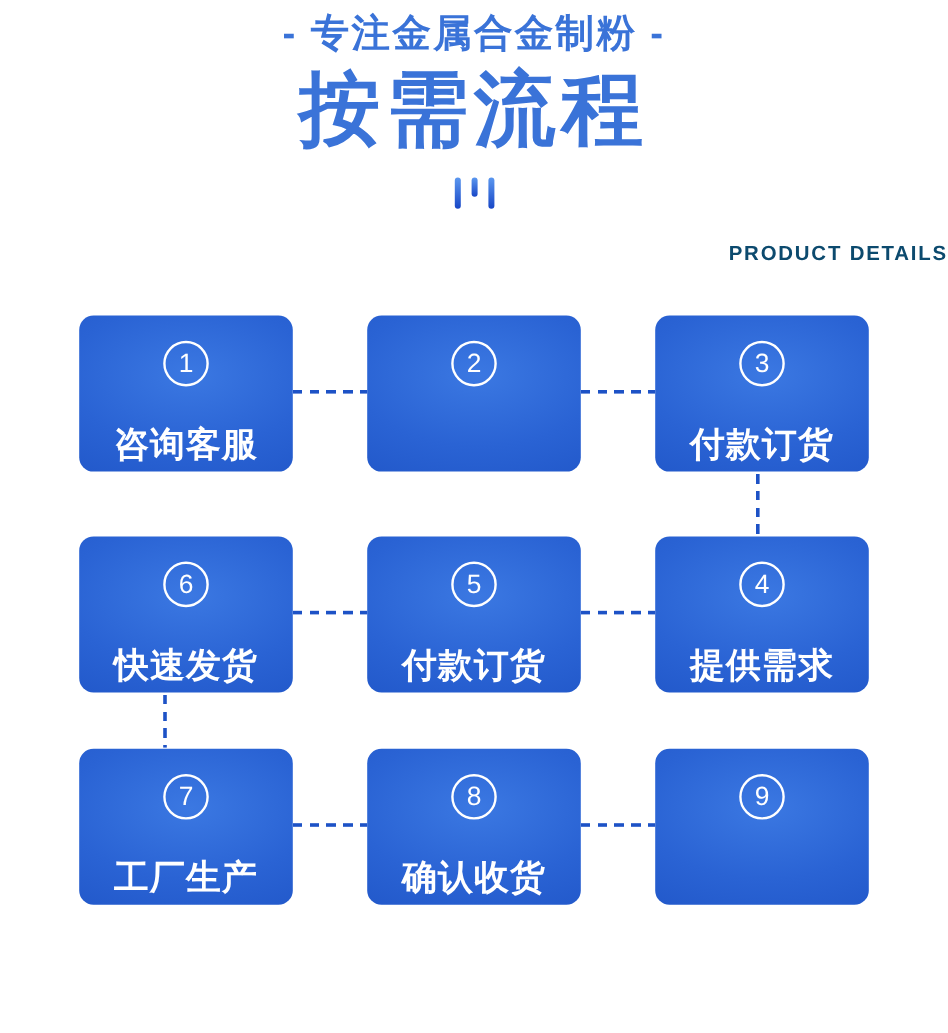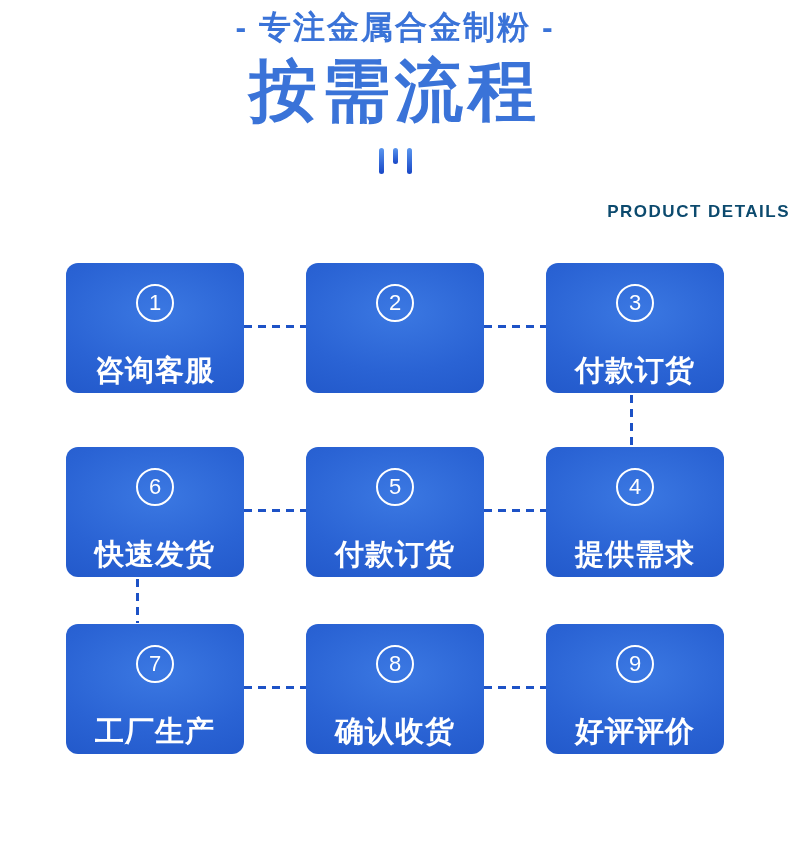--- a/index.html
+++ b/index.html
@@ -130,21 +130,20 @@
   <div class="card pos-r3c1">
     <span class="num-circle">7</span>
     <span class="label">工厂生产</span>
   </div>
   <div class="card pos-r3c2">
     <span class="num-circle">8</span>
     <span class="label">确认收货</span>
   </div>
   <div class="card pos-r3c3">
     <span class="num-circle">9</span>
-    <span class="label">好评评价</span>
   </div>
 
   <div class="conn-h r1a"></div>
   <div class="conn-h r1b"></div>
   <div class="conn-v c3"></div>
   <div class="conn-h r2b"></div>
   <div class="conn-h r2a"></div>
   <div class="conn-v c1"></div>
   <div class="conn-h r3a"></div>
   <div class="conn-h r3b"></div>

